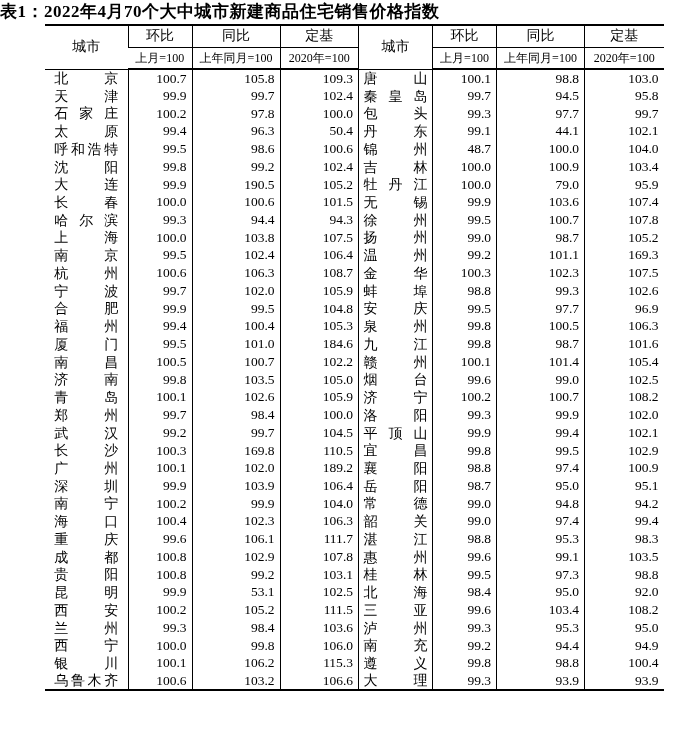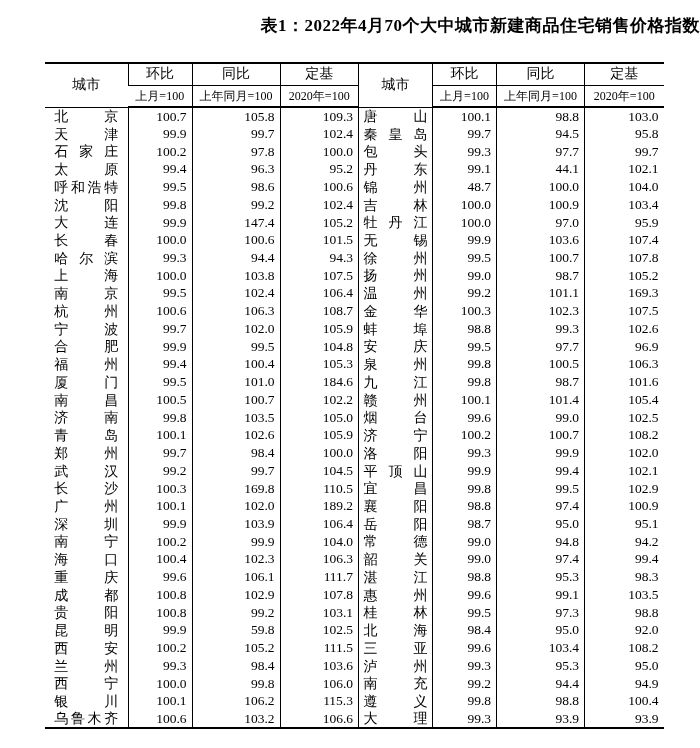--- a/index.html
+++ b/index.html
@@ -2,26 +2,26 @@
 <html><head>
 <meta charset="utf-8">
 <style>
   html,body{margin:0;padding:0;}
   body{
     width:700px;height:748px;background:#ffffff;color:#000;
     font-family:"Liberation Serif","DejaVu Serif",serif;
     overflow:hidden;
   }
   .title{
-    padding-top:14px;height:24px;line-height:24px;
-    text-align:right;font-size:17px;font-weight:700;
+    padding-top:0;height:24px;line-height:24px;
+    text-align:left;font-size:17px;font-weight:700;
     letter-spacing:0.5px;
   }
   .table-wrap{
-    margin-top:24px;margin-left:45px;
+    margin-left:45px;
     display:flex;flex-direction:row;align-items:flex-start;
   }
   table{
     border-collapse:collapse;table-layout:fixed;
     border-top:2px solid #000;border-bottom:2px solid #000;
   }
   table.left{width:313px;}
   table.right{width:305px;}
   th,td{
     padding:0;margin:0;vertical-align:middle;line-height:1;
@@ -92,41 +92,41 @@
           <td class="city-cell"><span class="city-name">石家庄</span></td>
           <td class="num">100.2</td>
           <td class="num">97.8</td>
           <td class="num">100.0</td>
         </tr>
 
         <tr class="data-row">
           <td class="city-cell"><span class="city-name">太原</span></td>
           <td class="num">99.4</td>
           <td class="num">96.3</td>
-          <td class="num">95.2</td>
+          <td class="num">50.4</td>
         </tr>
 
         <tr class="data-row">
           <td class="city-cell"><span class="city-name">呼和浩特</span></td>
           <td class="num">99.5</td>
           <td class="num">98.6</td>
           <td class="num">100.6</td>
         </tr>
 
         <tr class="data-row">
           <td class="city-cell"><span class="city-name">沈阳</span></td>
           <td class="num">99.8</td>
           <td class="num">99.2</td>
           <td class="num">102.4</td>
         </tr>
 
         <tr class="data-row">
           <td class="city-cell"><span class="city-name">大连</span></td>
           <td class="num">99.9</td>
-          <td class="num">147.4</td>
+          <td class="num">190.5</td>
           <td class="num">105.2</td>
         </tr>
 
         <tr class="data-row">
           <td class="city-cell"><span class="city-name">长春</span></td>
           <td class="num">100.0</td>
           <td class="num">100.6</td>
           <td class="num">101.5</td>
         </tr>
 
@@ -273,21 +273,21 @@
         <tr class="data-row">
           <td class="city-cell"><span class="city-name">贵阳</span></td>
           <td class="num">100.8</td>
           <td class="num">99.2</td>
           <td class="num">103.1</td>
         </tr>
 
         <tr class="data-row">
           <td class="city-cell"><span class="city-name">昆明</span></td>
           <td class="num">99.9</td>
-          <td class="num">59.8</td>
+          <td class="num">53.1</td>
           <td class="num">102.5</td>
         </tr>
 
         <tr class="data-row">
           <td class="city-cell"><span class="city-name">西安</span></td>
           <td class="num">100.2</td>
           <td class="num">105.2</td>
           <td class="num">111.5</td>
         </tr>
 
@@ -381,21 +381,21 @@
         <tr class="data-row">
           <td class="city-cell"><span class="city-name">吉林</span></td>
           <td class="num">100.0</td>
           <td class="num">100.9</td>
           <td class="num">103.4</td>
         </tr>
 
         <tr class="data-row">
           <td class="city-cell"><span class="city-name">牡丹江</span></td>
           <td class="num">100.0</td>
-          <td class="num">97.0</td>
+          <td class="num">79.0</td>
           <td class="num">95.9</td>
         </tr>
 
         <tr class="data-row">
           <td class="city-cell"><span class="city-name">无锡</span></td>
           <td class="num">99.9</td>
           <td class="num">103.6</td>
           <td class="num">107.4</td>
         </tr>
 

